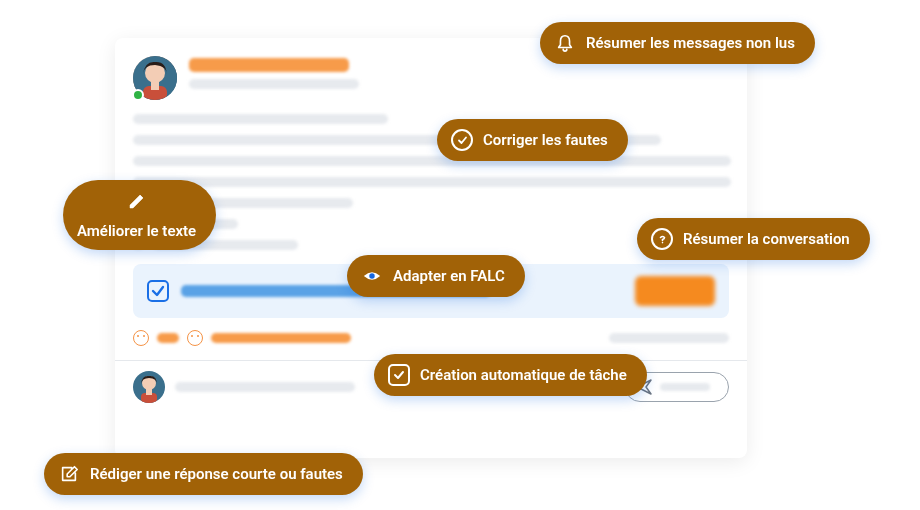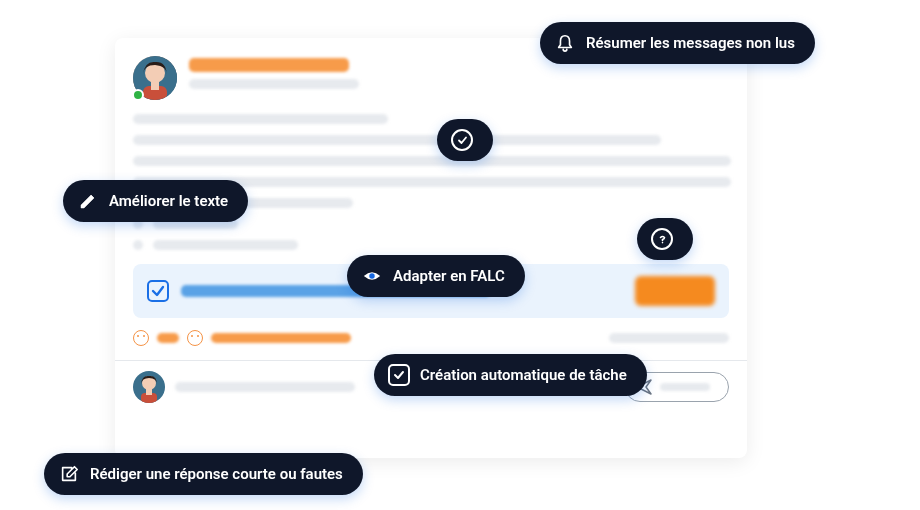--- a/index.html
+++ b/index.html
@@ -148,21 +148,21 @@
     border: 1.5px solid #9aa3ad;
     border-radius: 16px;
     display: flex;
     align-items: center;
     padding: 0 10px;
     gap: 8px;
   }
   .send-pill svg { width: 16px; height: 16px; }
   .chip {
     position: absolute;
-    background: #0f172a;
+    background: #a16207;
     color: #fff;
     border-radius: 999px;
     padding: 10px 20px 10px 14px;
     display: flex;
     align-items: center;
     gap: 10px;
     font-size: 15px;
     font-weight: 600;
     box-shadow: 0 4px 12px rgba(21,102,224,0.25);
     white-space: nowrap;
@@ -290,37 +290,39 @@
   </span>
   <span>Résumer les messages non lus</span>
 </div>
 
 <div class="chip" style="left:437px; top:119px;">
   <span class="icon-wrap circled">
     <svg viewBox="0 0 11 11">
         <path d="M2 5.5 L4.5 8 L9 2.5" stroke="#fff" stroke-width="1.8" fill="none" stroke-linecap="round" stroke-linejoin="round"></path>
       </svg>
   </span>
-</div>
-
-<div class="chip" style="left:63px; top:180px;">
+  <span>Corriger les fautes</span>
+</div>
+
+<div class="chip" style="left:63px; top:180px;flex-direction:column;">
   <span class="icon-wrap">
     <svg viewBox="0 0 20 20">
         <path d="M3 17 L3 14 L13 4 L16 7 L6 17 Z M13 4 L16 7" fill="#fff" stroke="#fff" stroke-width="0.5"></path>
       </svg>
   </span>
   <span>Améliorer le texte</span>
 </div>
 
 <div class="chip" style="left:637px; top:218px;">
   <span class="icon-wrap circled">
     <svg viewBox="0 0 11 11">
         <path d="M3.5 3.5 Q5.5 1.5 7.5 3.5 Q7.5 5 5.5 5.5 L5.5 6.5 M5.5 8.5 L5.5 8.6" stroke="#fff" stroke-width="1.6" fill="none" stroke-linecap="round"></path>
       </svg>
   </span>
+  <span>Résumer la conversation</span>
 </div>
 
 <div class="chip" style="left:347px; top:255px;">
   <span class="icon-wrap">
     <svg viewBox="0 0 22 22">
         <path d="M2 11 Q11 3 20 11 Q11 19 2 11 Z" fill="#fff"></path>
         <circle cx="11" cy="11" r="3" fill="#1566e0"></circle>
       </svg>
   </span>
   <span>Adapter en FALC</span>

